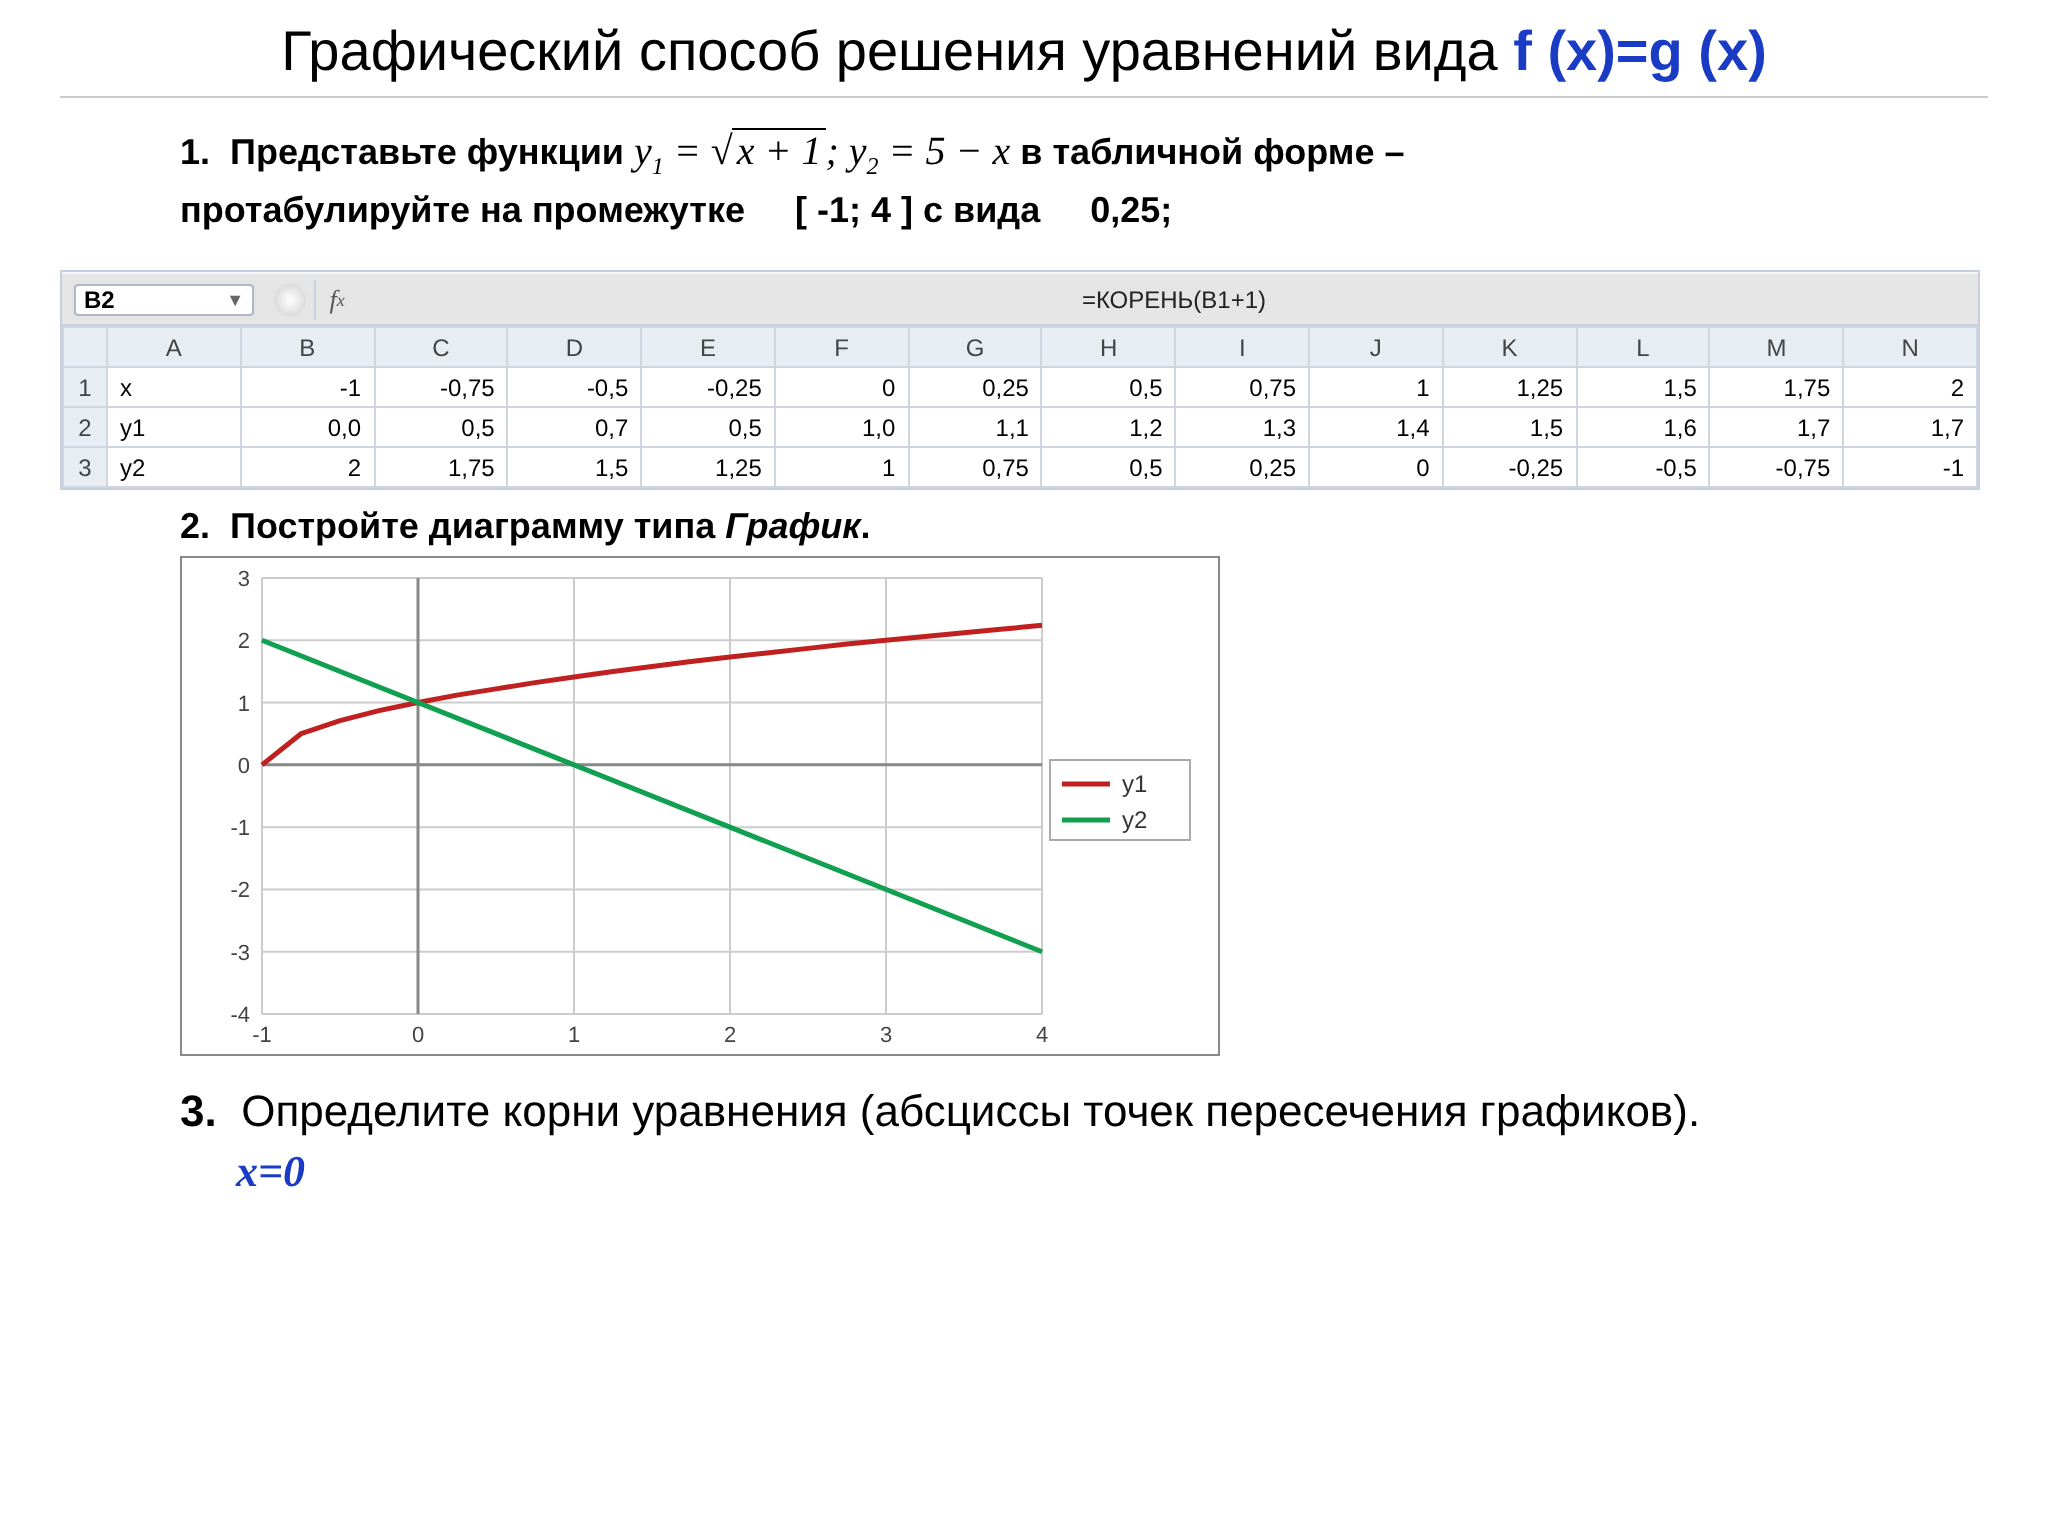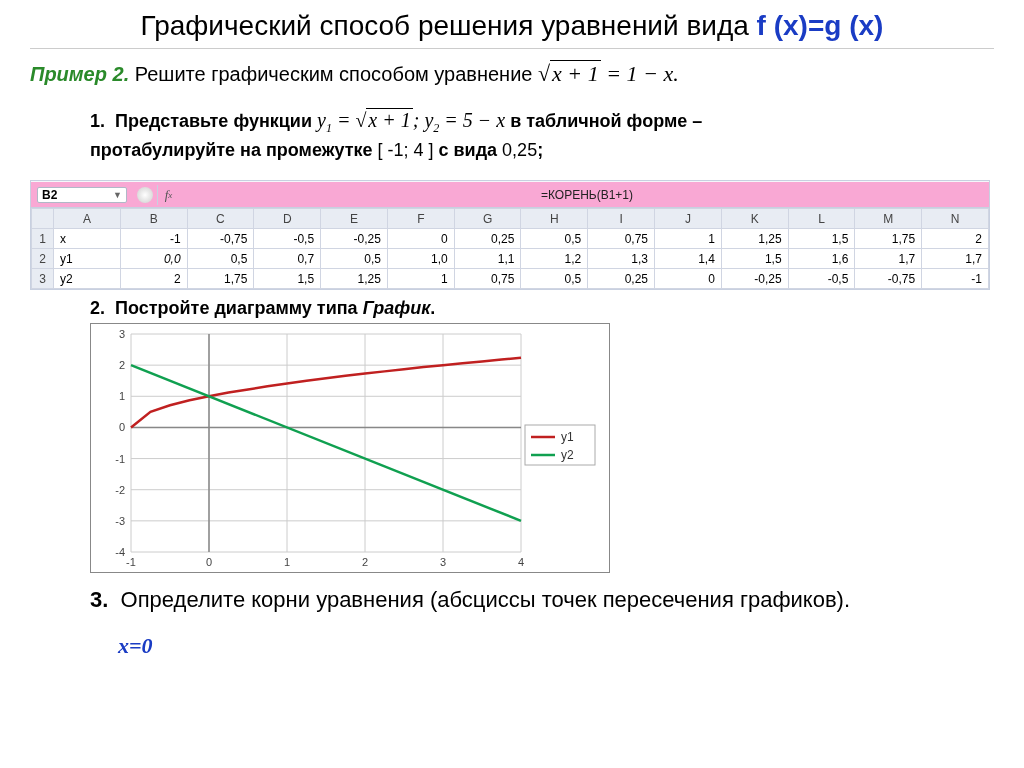--- a/index.html
+++ b/index.html
@@ -9,40 +9,40 @@
   .title .fg { color: #1a3cc4; font-weight: bold; }
   .example-line { font-size: 20px; margin: 10px 0 18px 0; }
   .example-label { color: #2a8a2a; font-style: italic; font-weight: bold; }
   .eq { font-family: 'Times New Roman', serif; font-style: italic; font-size: 22px; }
   .sqrt { position: relative; display:inline-block; }
   .sqrt::before { content:"√"; font-style:normal; }
   .sqrt-body { border-top:1px solid #000; padding:0 2px; }
   .list1 { margin-left: 60px; font-size: 18px; font-weight: bold; line-height: 1.5; }
   .list1 .eqsmall { font-family:'Times New Roman',serif; font-style:italic; font-weight:normal; font-size:20px; }
   .sub { font-size:12px; vertical-align:sub; }
-  .list1 .interval { font-weight: normal; }
+  .list1 .interval { font-weight: bold; margin-left: 20px; }
   .list2, .list3 { margin-left: 60px; font-size: 18px; font-weight: bold; }
   .list3 { margin-top: 10px; font-weight: normal; font-size: 22px; }
   .list3 b { font-weight: bold; }
-  .answer { color:#1a3cc4; font-style: italic; font-size: 22px; font-weight:bold; margin-left: 88px; margin-top:20px; font-family:'Times New Roman',serif; }
+  .answer { color:#1a3cc4; font-style: italic; font-size: 22px; font-weight:bold; margin-left: 88px; margin-top:4px; font-family:'Times New Roman',serif; }
 
   
   .sheet-wrap { margin: 16px 0 8px 0; border:1px solid #c8d0e0; background:#f5f7fb; padding:1px 0 0 0; position:relative; width: 960px; }
-  .fbar { display:flex; align-items:center; background:#f9a8d4; border-bottom:1px solid #c8d0e0; height:26px; font-size:12px; }
+  .fbar { display:flex; align-items:center; background:#e5e5e5; border-bottom:1px solid #c8d0e0; height:26px; font-size:12px; }
   .namebox { width:90px; text-align:center; border:1px solid #b0b8c8; background:#fff; margin:2px 6px; font-weight:bold; border-radius:2px; display:flex; align-items:center; justify-content:space-between; padding:0 4px; }
   .namebox .dd { font-size:9px; color:#666; }
   .fx-icon { width:22px; height:20px; display:flex; align-items:center; justify-content:center; font-style:italic; font-family:'Times New Roman',serif; font-size:13px; color:#555; border-left:1px solid #c8d0e0; }
   .fx-sep-circle { width:16px;height:16px;border-radius:50%;background:radial-gradient(#fff,#ccc); margin:0 4px;}
   .formula { flex:1; padding-left:6px; color:#222; font-size:12px;text-align:center; }
   table.grid { border-collapse: collapse; width:100%; background:#fff; table-layout:fixed; }
   table.grid th, table.grid td { border:1px solid #d0d5e2; font-size:12px; text-align:right; padding:2px 6px; height:20px; overflow:hidden; }
   table.grid th { background:#e8ecf3; text-align:center; font-weight:normal; color:#444; }
   table.grid th.rowhdr { width:22px; background:#e8ecf3; text-align:center; }
   table.grid td.lbl { text-align:left; }
-  .sel { border:2px solid #000;font-style:italic; }
+  .sel { border:2px solid #000; }
 
   
   .chart-box { margin-top:4px; margin-left:60px; }
   svg.chart { border:1px solid #888; background:#fff; }
   .grid-line { stroke:#ccc; stroke-width:1; }
   .axis-line { stroke:#888; stroke-width:1.5; }
   .tick-lbl { font-size:11px; fill:#444; font-family:Arial; }
   .y1-line { stroke:#c02020; stroke-width:2.5; fill:none; }
   .y2-line { stroke:#10a050; stroke-width:2.5; fill:none; }
   .legend-box { fill:none; stroke:#aaa; }
@@ -51,27 +51,20 @@
   .legend-y2 { stroke:#10a050; stroke-width:2.5; }
 </style>
 </head>
 <body>
 
 <div class="page">
   <div class="title">
     <span>Графический способ решения уравнений вида </span><span class="fg">f (x)=g (x)</span>
   </div>
 
-  <div class="example-line">
-    <span class="example-label">Пример 2.</span>
-    <span> Решите графическим способом уравнение </span>
-    <span class="eq">
-      <span class="sqrt"><span class="sqrt-body">x + 1</span></span><span> = 1 − x.</span>
-    </span>
-  </div>
 
   <div class="list1">
     <span>1.</span>&nbsp;&nbsp;<span>Представьте функции   </span>
     <span class="eqsmall">
       <span>y</span><span class="sub">1</span><span> = </span><span class="sqrt"><span class="sqrt-body">x + 1</span></span><span>;  </span><span>y</span><span class="sub">2</span><span> = 5 − x</span>
     </span>
     <span>   в табличной форме – </span><br>
     <span>протабулируйте на промежутке </span><span class="interval">[ -1; 4 ]</span><span>  с вида  </span><span class="interval">0,25</span><span>;</span>
   </div>
 

